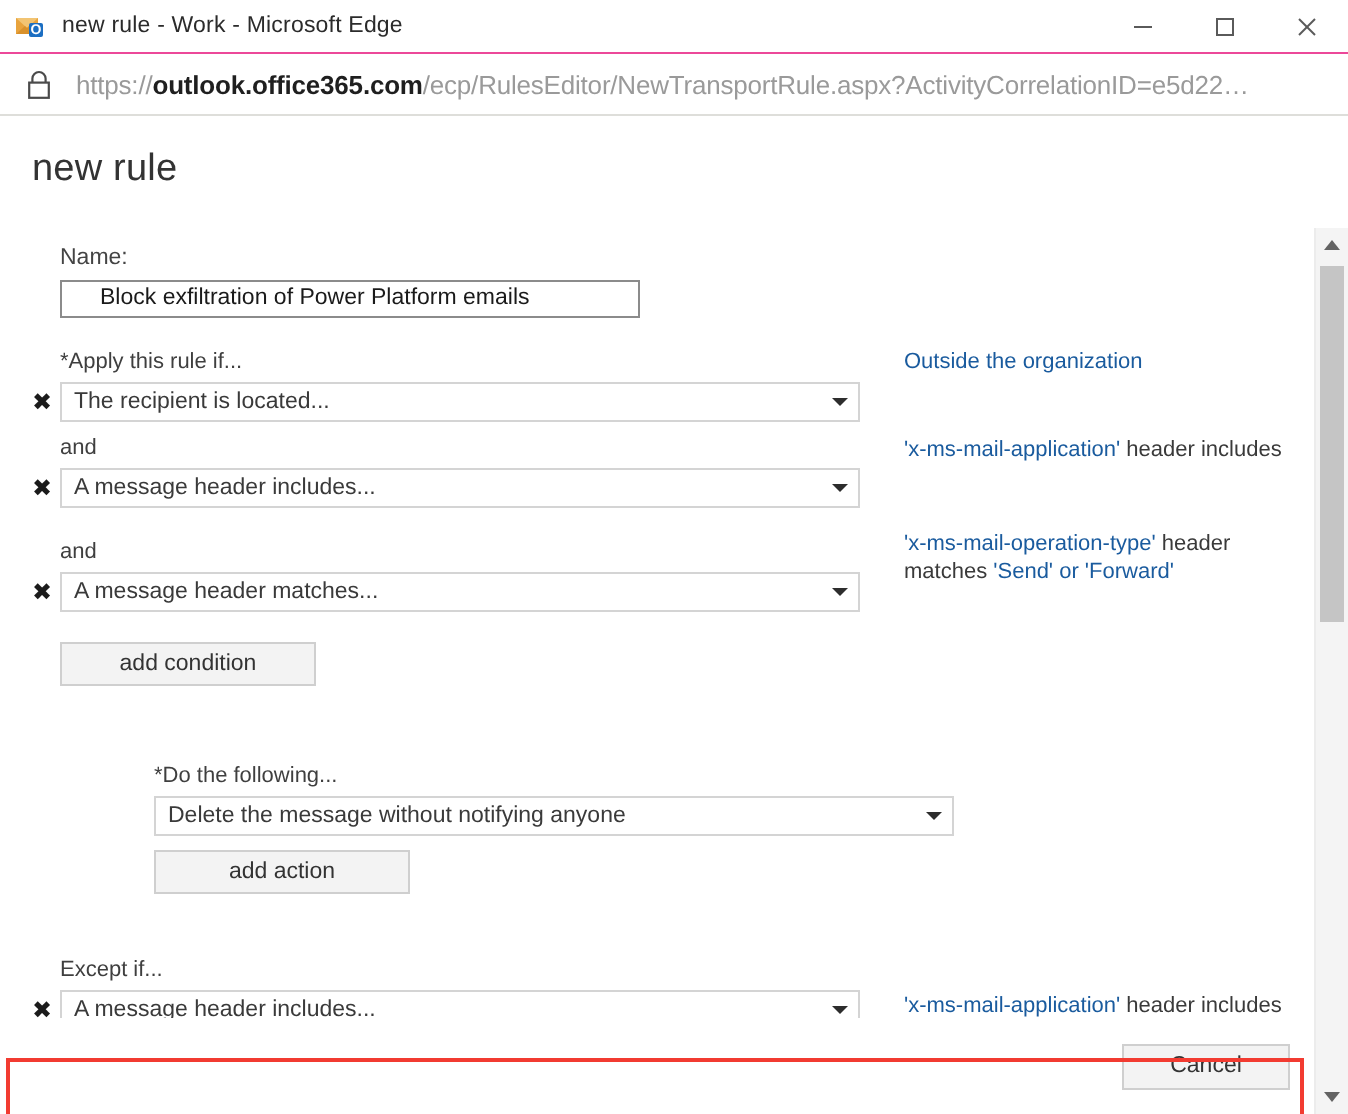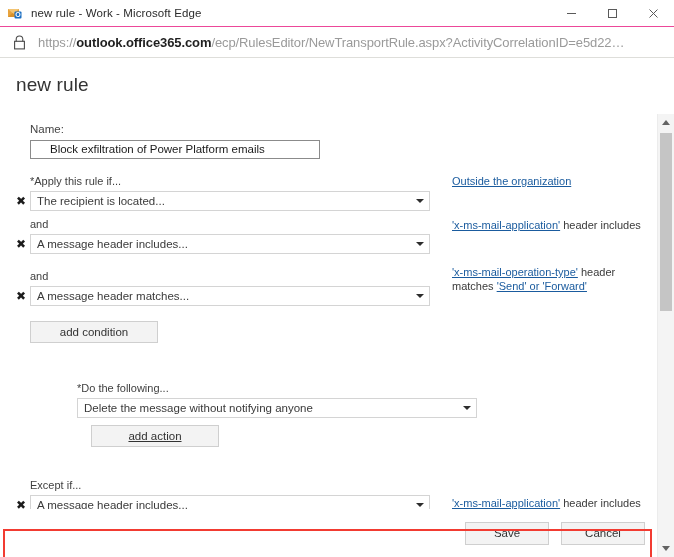--- a/index.html
+++ b/index.html
@@ -229,21 +229,20 @@
 
   .links {
     position: absolute;
     font-size: 11px;
     color: #333333;
     line-height: 14px;
     width: 192px;
   }
   .links a {
     color: #1a5b9e;
-    text-decoration: underline;
     cursor: pointer;
     margin-top: 20px;
   }
   .links .plain { color: #3a3a3a; }
 
   
   .except-box {
     position: absolute;
     left: 3px;
     top: 415px;
@@ -447,21 +446,21 @@
 
           <div class="row" style="margin-top:3px; padding-left:30px;">
             <div class="combo" style="width:400px;">
               <span class="val">Delete the message without notifying anyone</span>
               <span class="arrow">
                   <span class="tri"></span>
                 </span>
             </div>
           </div>
 
-          <button class="btn" style="margin-left:44px; margin-top:7px;text-decoration:underline;">add action</button>
+          <button class="btn" style="margin-left:30px; margin-top:7px;">add action</button>
         </div>
 
         <div class="section" style="top:364px;">
           <div class="caption" style="margin-left:30px;">Except if...</div>
 
           <div class="row" style="margin-top:3px; padding-left:12px;">
             <div class="del-x">✖</div>
             <div class="combo" style="width:400px;">
               <span class="val">A message header includes...</span>
               <span class="arrow">
@@ -476,21 +475,20 @@
         <div class="links" style="left:452px; top:382px;">
           <a>'x-ms-mail-application'</a><span class="plain"> header includes</span><br>
           <span class="guid-sel">'afa0fb167803450aa650267e95d43287'</span>
         </div>
 
       </div>
 
       <div class="except-box"></div>
 
       <div class="footer">
-        <button class="btn">Save</button>
         <button class="btn">Cancel</button>
       </div>
 
       <div class="scrollbar">
         <div class="sb-arrow">
             <span class="sb-up"></span>
           </div>
         <div class="sb-thumb"></div>
         <div class="sb-arrow bottom">
             <span class="sb-down"></span>

